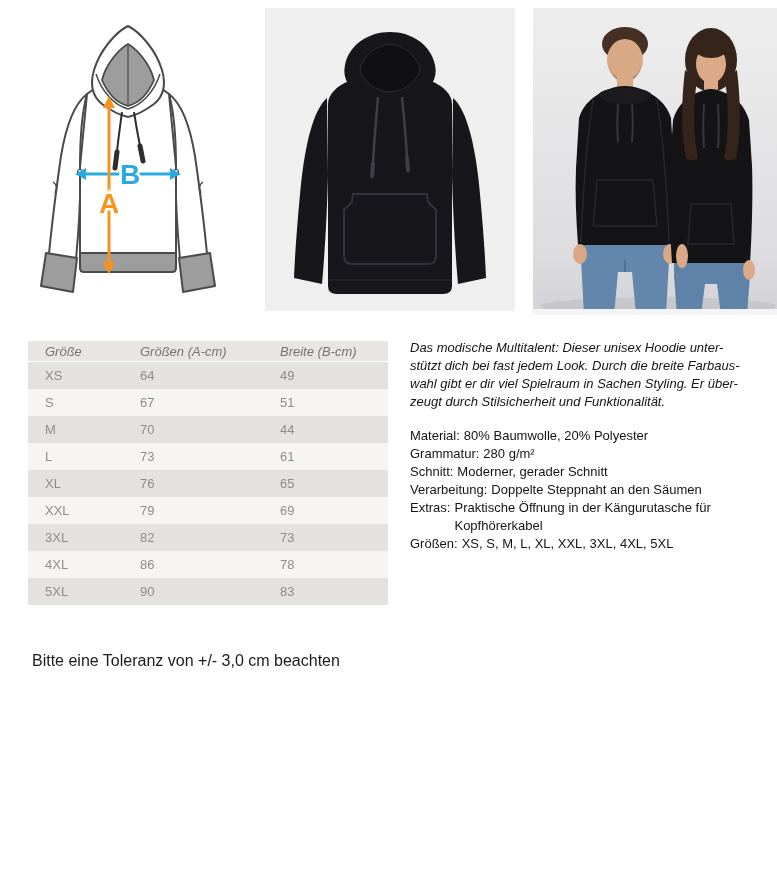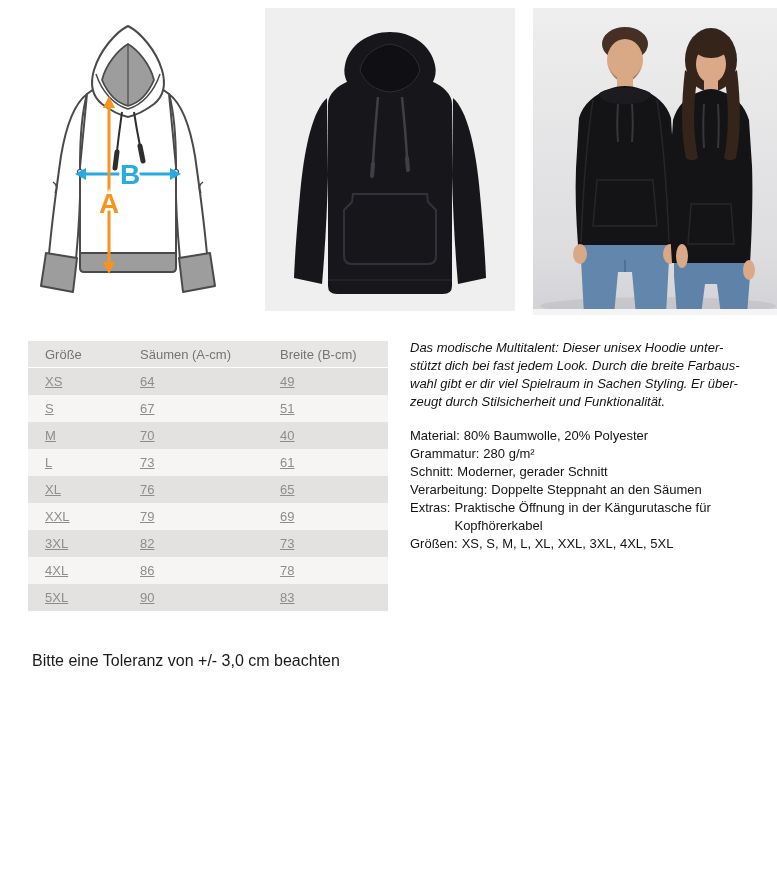--- a/index.html
+++ b/index.html
@@ -18,25 +18,26 @@
   #models-box  { left:533px; top:8px;  width:244px; height:307px; }
   .media svg { display:block; width:100%; height:100%; }
 
   
   table.size-table {
     position:absolute; left:28px; top:341px; width:360px;
     border-collapse:separate; border-spacing:0; table-layout:fixed;
     font-size:13px;
   }
   .size-table th {
-    height:27px; background:#e7e6e4; color:#767472;
+    height:21px; background:#e7e6e4; color:#767472;
     font-weight:normal; text-align:left; vertical-align:middle;
     border-bottom:1px solid #ffffff;
-  }
-  .size-table td { height:27px; color:#8f8d8b; vertical-align:middle;text-decoration:underline; }
+    font-style:italic;
+  }
+  .size-table td { height:27px; color:#8f8d8b; vertical-align:middle; }
   .size-table tr.row-odd  td { background:#e3e2e0; }
   .size-table tr.row-even td { background:#f6f5f3; }
   .size-table th:first-child, .size-table td:first-child { padding-left:17px; }
 
   
   .tolerance-note {
     position:absolute; left:32px; top:628px;
     font-size:16px; color:#1b1b1b;margin-top:24px;
   }
 
@@ -167,39 +168,39 @@
 
   <table class="size-table" id="size-table">
     <colgroup>
       <col style="width:112px">
         <col style="width:140px">
         <col style="width:108px">
     </colgroup>
     <thead>
         <tr>
           <th>Größe</th>
-          <th>Säumen (A-cm)</th>
+          <th>Größen (A-cm)</th>
           <th>Breite (B-cm)</th>
         </tr>
       </thead>
     <tbody>
         <tr class="row-odd">
           <td>XS</td>
           <td>64</td>
           <td>49</td>
         </tr>
         <tr class="row-even">
           <td>S</td>
           <td>67</td>
           <td>51</td>
         </tr>
         <tr class="row-odd">
           <td>M</td>
           <td>70</td>
-          <td>40</td>
+          <td>44</td>
         </tr>
         <tr class="row-even">
           <td>L</td>
           <td>73</td>
           <td>61</td>
         </tr>
         <tr class="row-odd">
           <td>XL</td>
           <td>76</td>
           <td>65</td>

